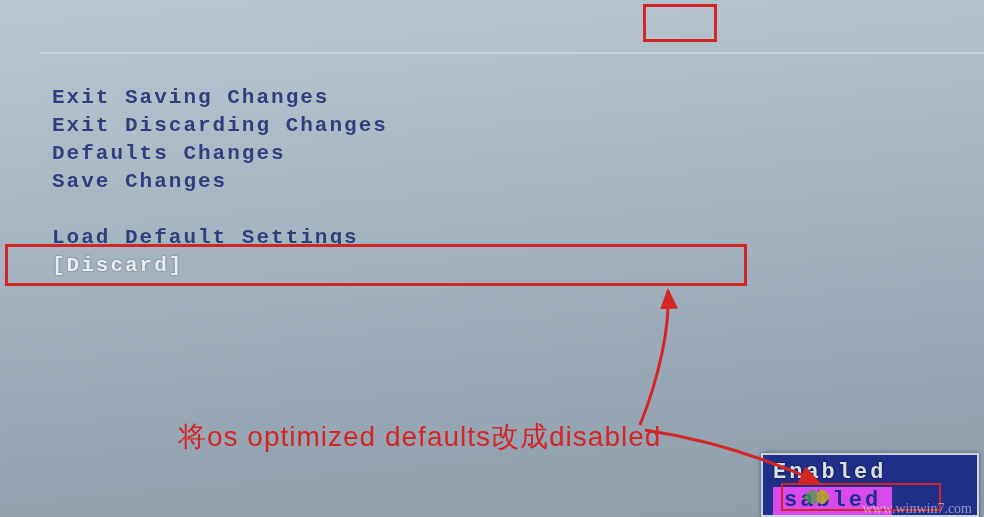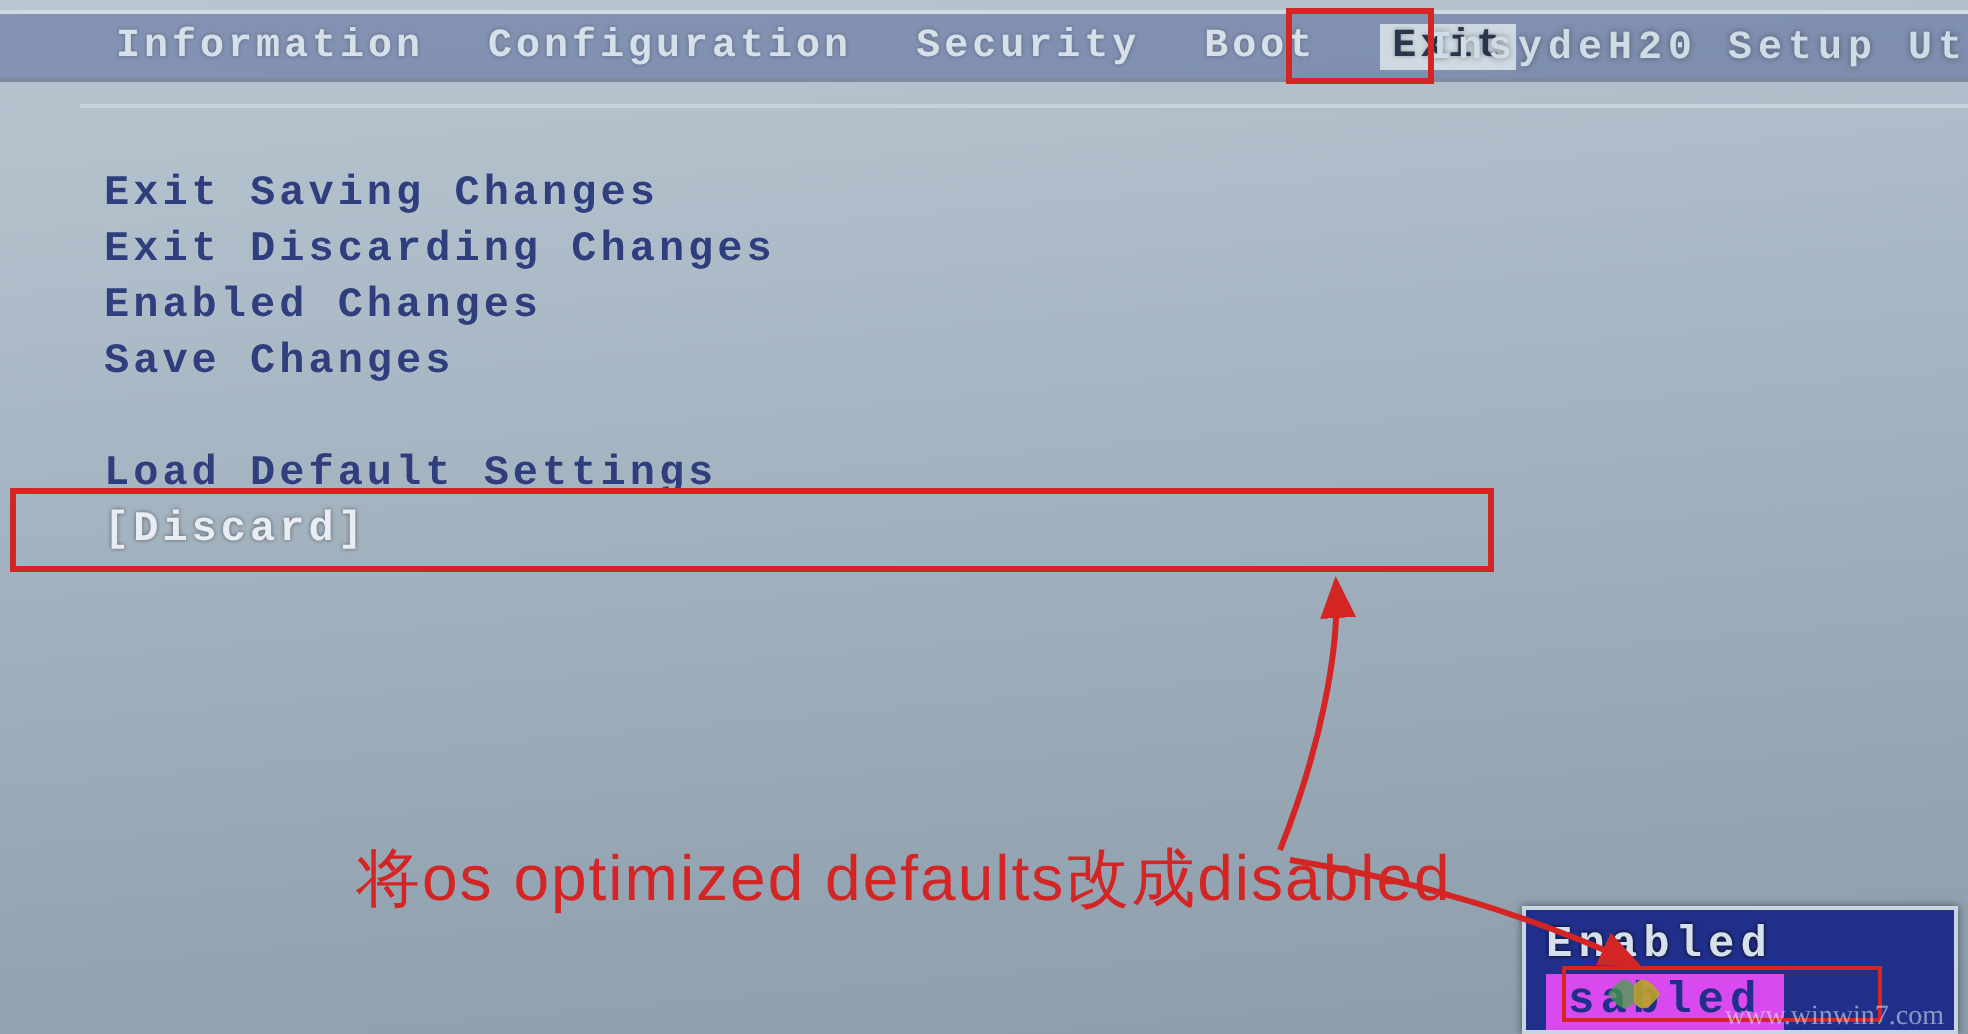--- a/index.html
+++ b/index.html
@@ -91,21 +91,21 @@
     pointer-events: none;
   }
   .arrow svg { overflow: visible; }
   .arrow-1 { top: 285px; left: 630px; width: 120px; height: 145px; }
   .arrow-2 { top: 410px; left: 640px; width: 190px; height: 80px; }
 
   .annot-text {
     position: absolute;
     top: 418px; left: 178px;
     font-family: "Microsoft YaHei", Arial, sans-serif;
-    font-size: 32px;
+    font-size: 28px;
     letter-spacing: 1px;
     color: #d41f1f;
     font-weight: normal;
   }
 
   
   .option-popup {
     position: absolute;
     right: 5px; bottom: 0;
     width: 218px;
@@ -141,35 +141,25 @@
     right: 150px; bottom: 6px;
     width: 34px; height: 30px;
     pointer-events: none;
   }
 </style>
 </head>
 <body>
 
 <div class="bios-screen">
 
-  <div class="topbar">
-    <div class="menu">
-      <span class="menu-item">Information</span>
-      <span class="menu-item">Configuration</span>
-      <span class="menu-item">Security</span>
-      <span class="menu-item">Boot</span>
-      <span class="menu-item selected">Exit</span>
-    </div>
-    <div class="utility-title">InsydeH20 Setup Ut</div>
-  </div>
 
   <div class="content">
     <div class="line">Exit Saving Changes</div>
     <div class="line">Exit Discarding Changes</div>
-    <div class="line">Enabled Changes</div>
+    <div class="line">Defaults Changes</div>
     <div class="line">Save Changes</div>
 
     <div class="gap"></div>
 
     <div class="line row">
       <span class="label">Load Default Settings</span>
       <span class="val"></span>
     </div>
     <div class="line row selected-row">
       <span class="val">[Discard]</span>

